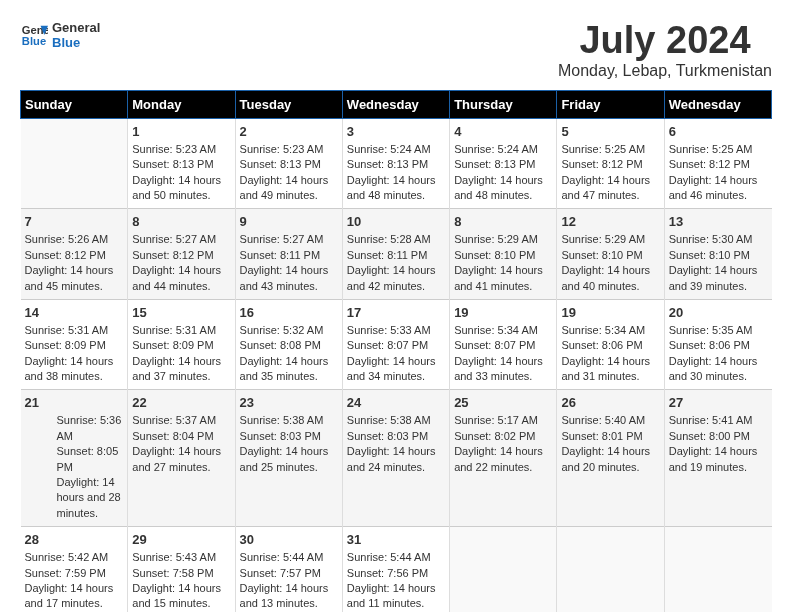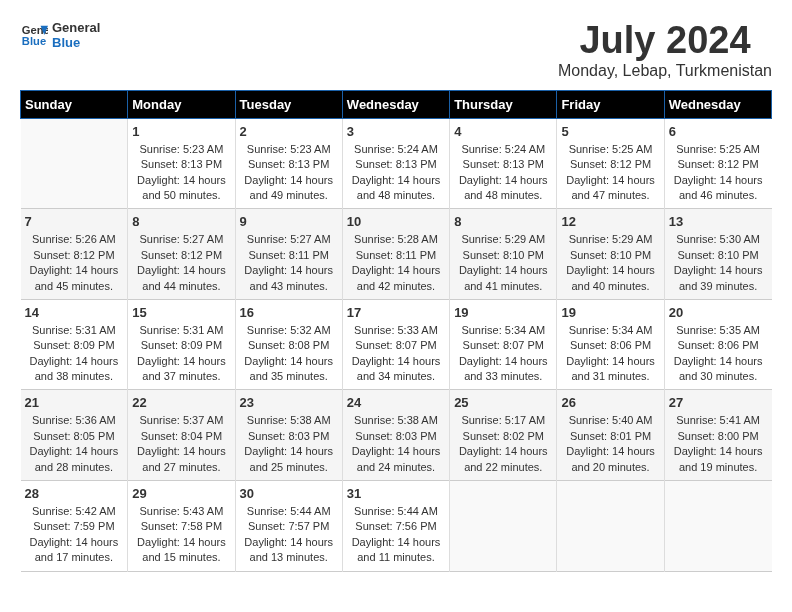--- a/index.html
+++ b/index.html
@@ -76,21 +76,20 @@
       font-weight: bold;
       font-size: 13px;
       color: #333;
       display: block;
       margin-bottom: 3px;
     }
     .day-info {
       color: #333;
       font-size: 11px;
       line-height: 1.4;
-      text-align: center;
     }
     .empty-cell {
       background: #f9f9f9;
     }
   </style>
 </head>
 <body>
 
 <div class="header">
   <div class="logo">
@@ -246,21 +245,21 @@
         <td>
           <span class="day-number">20</span>
           <div class="day-info" style="white-space: pre-line;">Sunrise: 5:35 AM
 Sunset: 8:06 PM
 Daylight: 14 hours and 30 minutes.</div>
         </td>
       </tr>
       <tr>
         <td>
           <span class="day-number">21</span>
-          <div class="day-info" style="white-space: pre-line;">Sunrise: 5:36 AM
+          <div class="day-info" style="white-space: pre-line; margin-left: 32px;">Sunrise: 5:36 AM
 Sunset: 8:05 PM
 Daylight: 14 hours and 28 minutes.</div>
         </td>
         <td>
           <span class="day-number">22</span>
           <div class="day-info" style="white-space: pre-line;">Sunrise: 5:37 AM
 Sunset: 8:04 PM
 Daylight: 14 hours and 27 minutes.</div>
         </td>
         <td>

